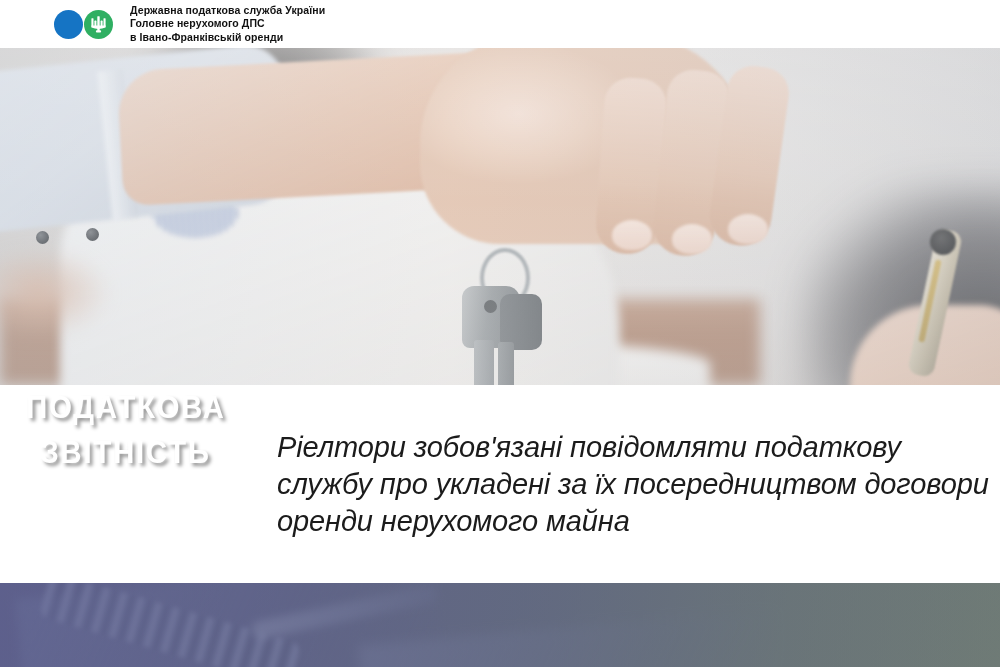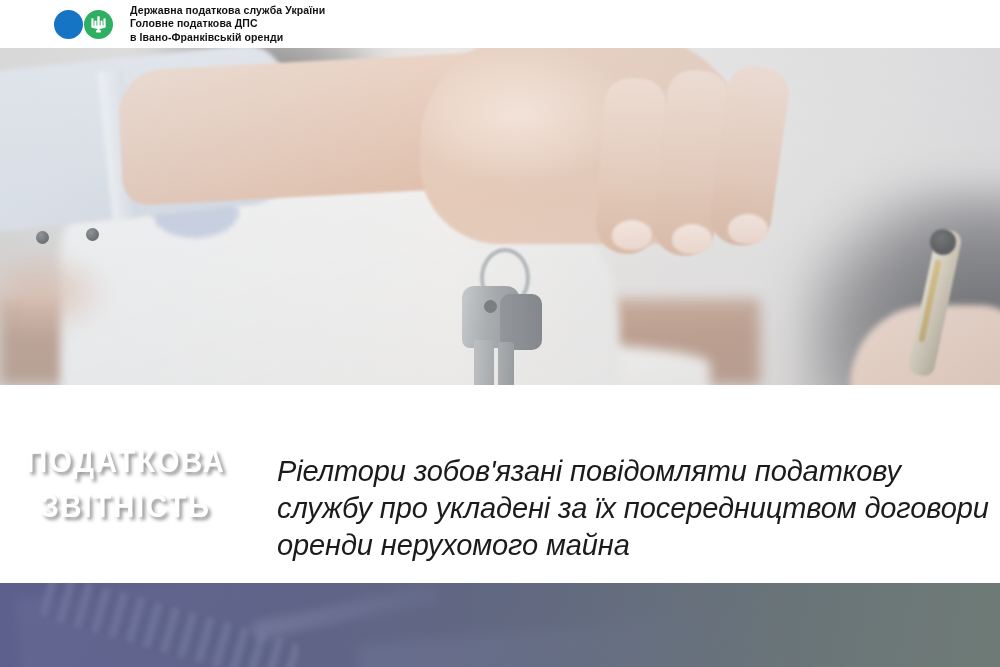--- a/index.html
+++ b/index.html
@@ -330,21 +330,20 @@
     display: flex;
     align-items: stretch;
   }
   .banner-kicker {
     position: absolute;
     left: 0; top: 0;
     width: 258px;
     height: 198px;
     display: flex;
     flex-direction: column;
-    justify-content: center;
     align-items: center;
     padding-right: 6px;
     box-sizing: border-box;
   }
   .banner-kicker .kick-line {
     display: block;
     font-family: "Liberation Sans Narrow", "Liberation Sans", sans-serif;
     font-weight: bold;
     font-size: 31px;
     line-height: 45px;
@@ -365,21 +364,20 @@
     opacity: .96;
   }
   .banner-headline {
     position: absolute;
     left: 277px;
     top: 0;
     width: 712px;
     height: 198px;
     display: flex;
     align-items: center;
-    margin-top: 24px;
   }
   .banner-headline .hl-text {
     font-family: "Liberation Sans", "DejaVu Sans", sans-serif;
     font-style: italic;
     font-weight: normal;
     font-size: 29px;
     line-height: 37px;
     color: #1b1b1b;
     letter-spacing: -0.1px;
   }
@@ -456,21 +454,21 @@
             <rect x="10.6" y="5.6" width="2.0" height="6.2" rx="0.6"></rect>
             <path d="M1.4 10.4 L15.6 10.4 L15.6 12.6 Q8.5 15.2 1.4 12.6 Z"></path>
             <rect x="5.9" y="15.3" width="5.2" height="2.3" rx="1"></rect>
           </g>
         </svg>
       </span>
     </div>
 
     <div class="org-title">
       <span class="line">Державна податкова служба України</span>
-      <span class="line">Головне податкова ДПС</span>
+      <span class="line">Головне нерухомого ДПС</span>
       <span class="line">в Івано-Франківській оренди</span>
     </div>
 
   </header>
 
   <div class="hero-photo">
     <div class="ph-layer ph-bg"></div>
     <div class="ph-desk"></div>
     <div class="ph-paper"></div>
     <div class="ph-dark-left"></div>

